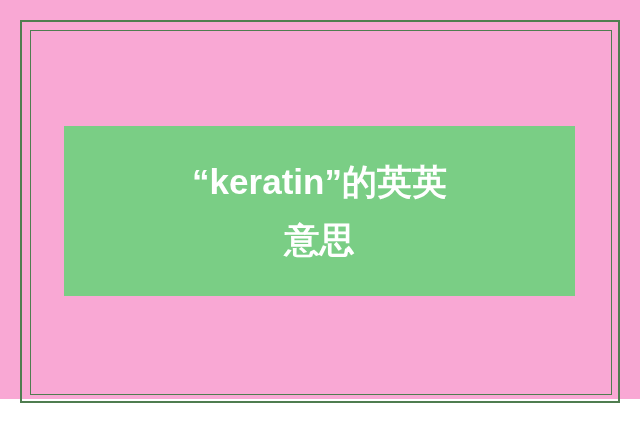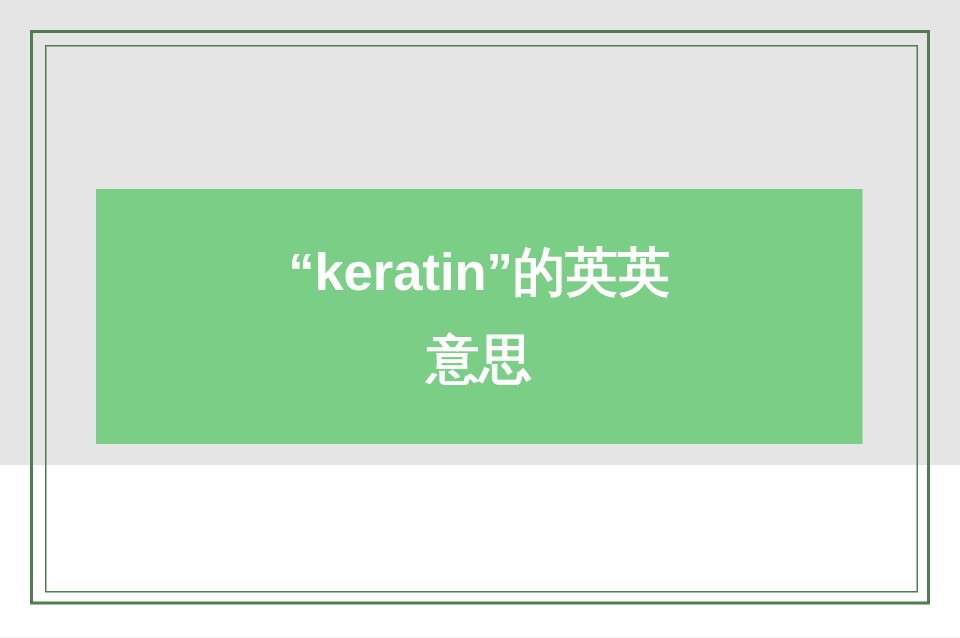--- a/index.html
+++ b/index.html
@@ -9,22 +9,22 @@
   body {
     width: 640px;
     height: 425px;
     overflow: hidden;
     font-family: "Liberation Sans", "DejaVu Sans", sans-serif;
   }
 
   #canvas {
     position: relative;
     width: 640px;
-    height: 310px;
-    background: #e5e5e5;
+    height: 399px;
+    background: #f9a8d4;
     box-sizing: border-box;
   }
 
   
   #frame-outer {
     position: absolute;
     left: 20px;
     top: 20px;
     width: 600px;
     height: 383px;

